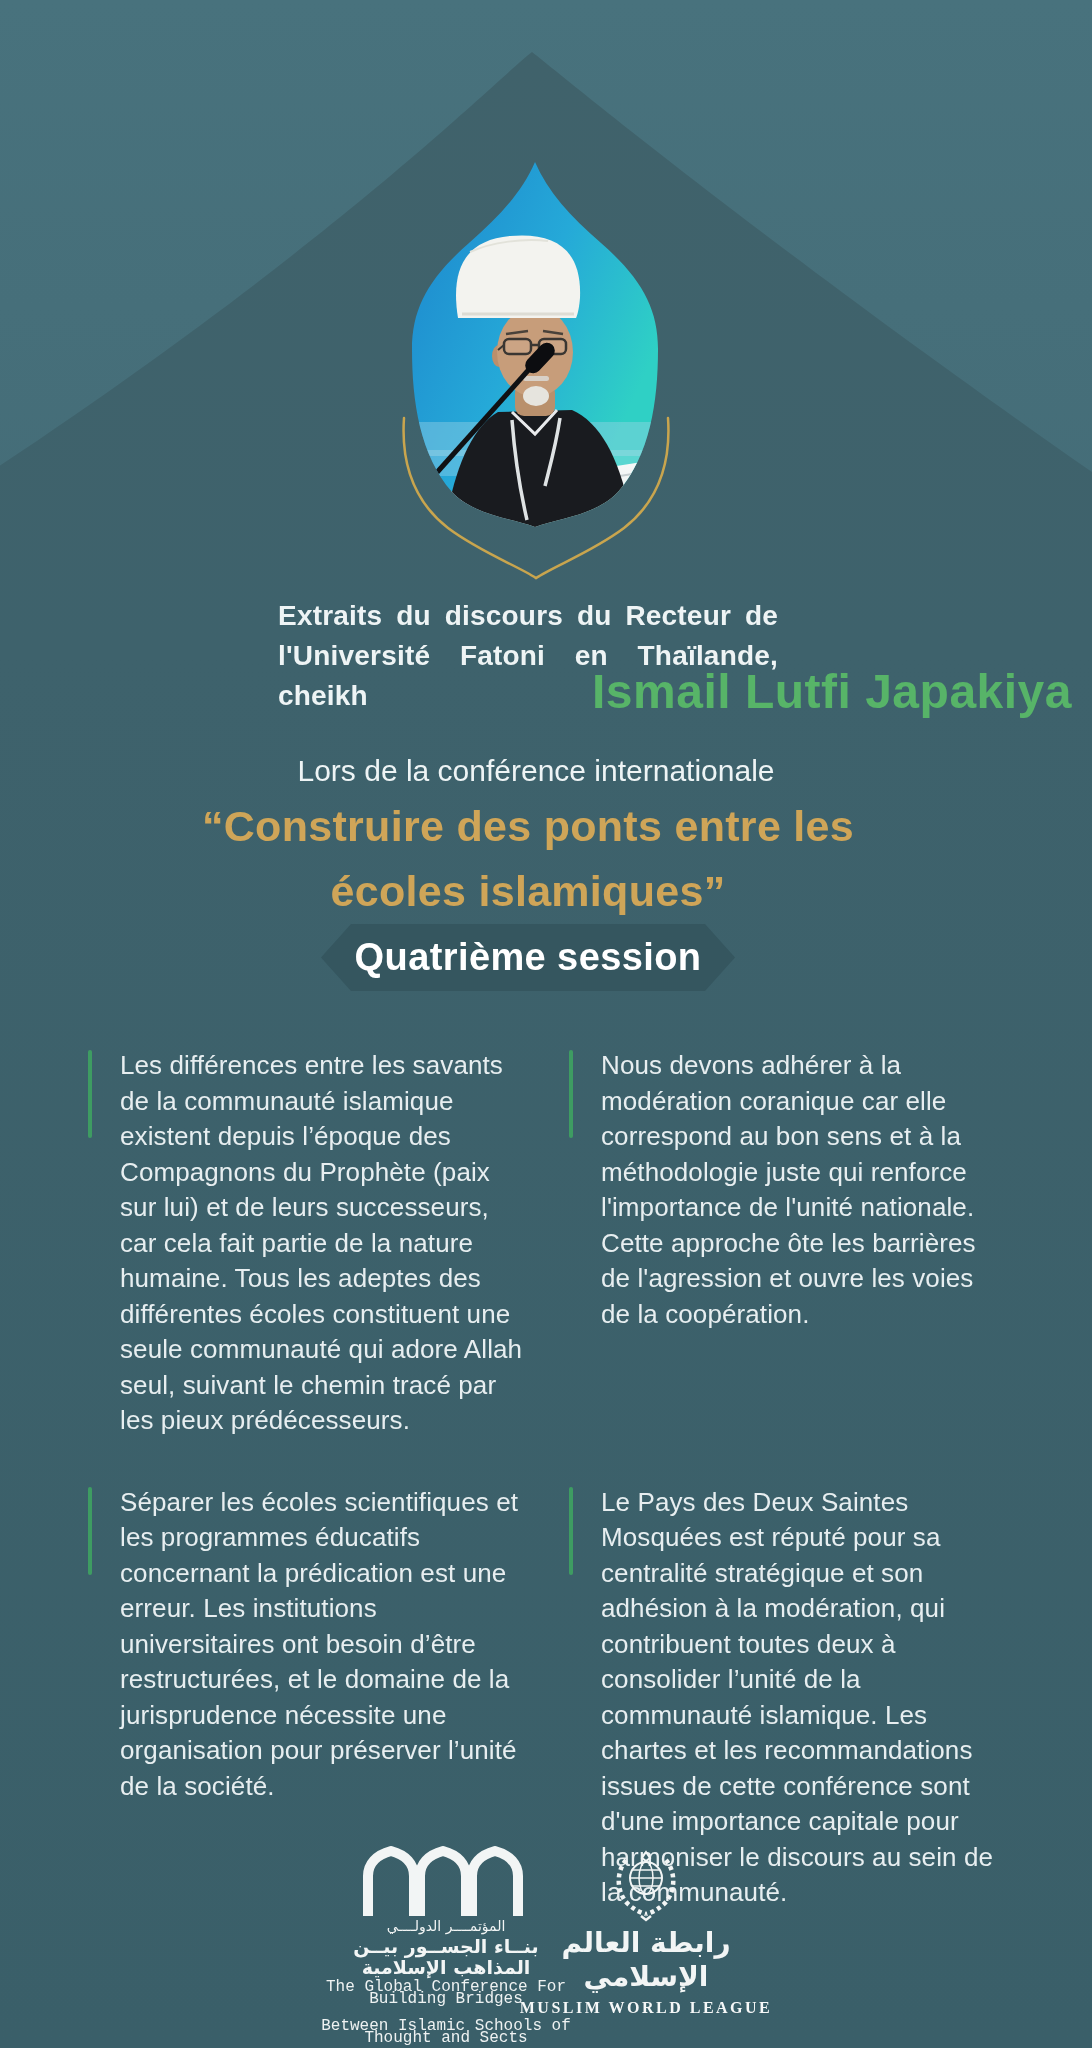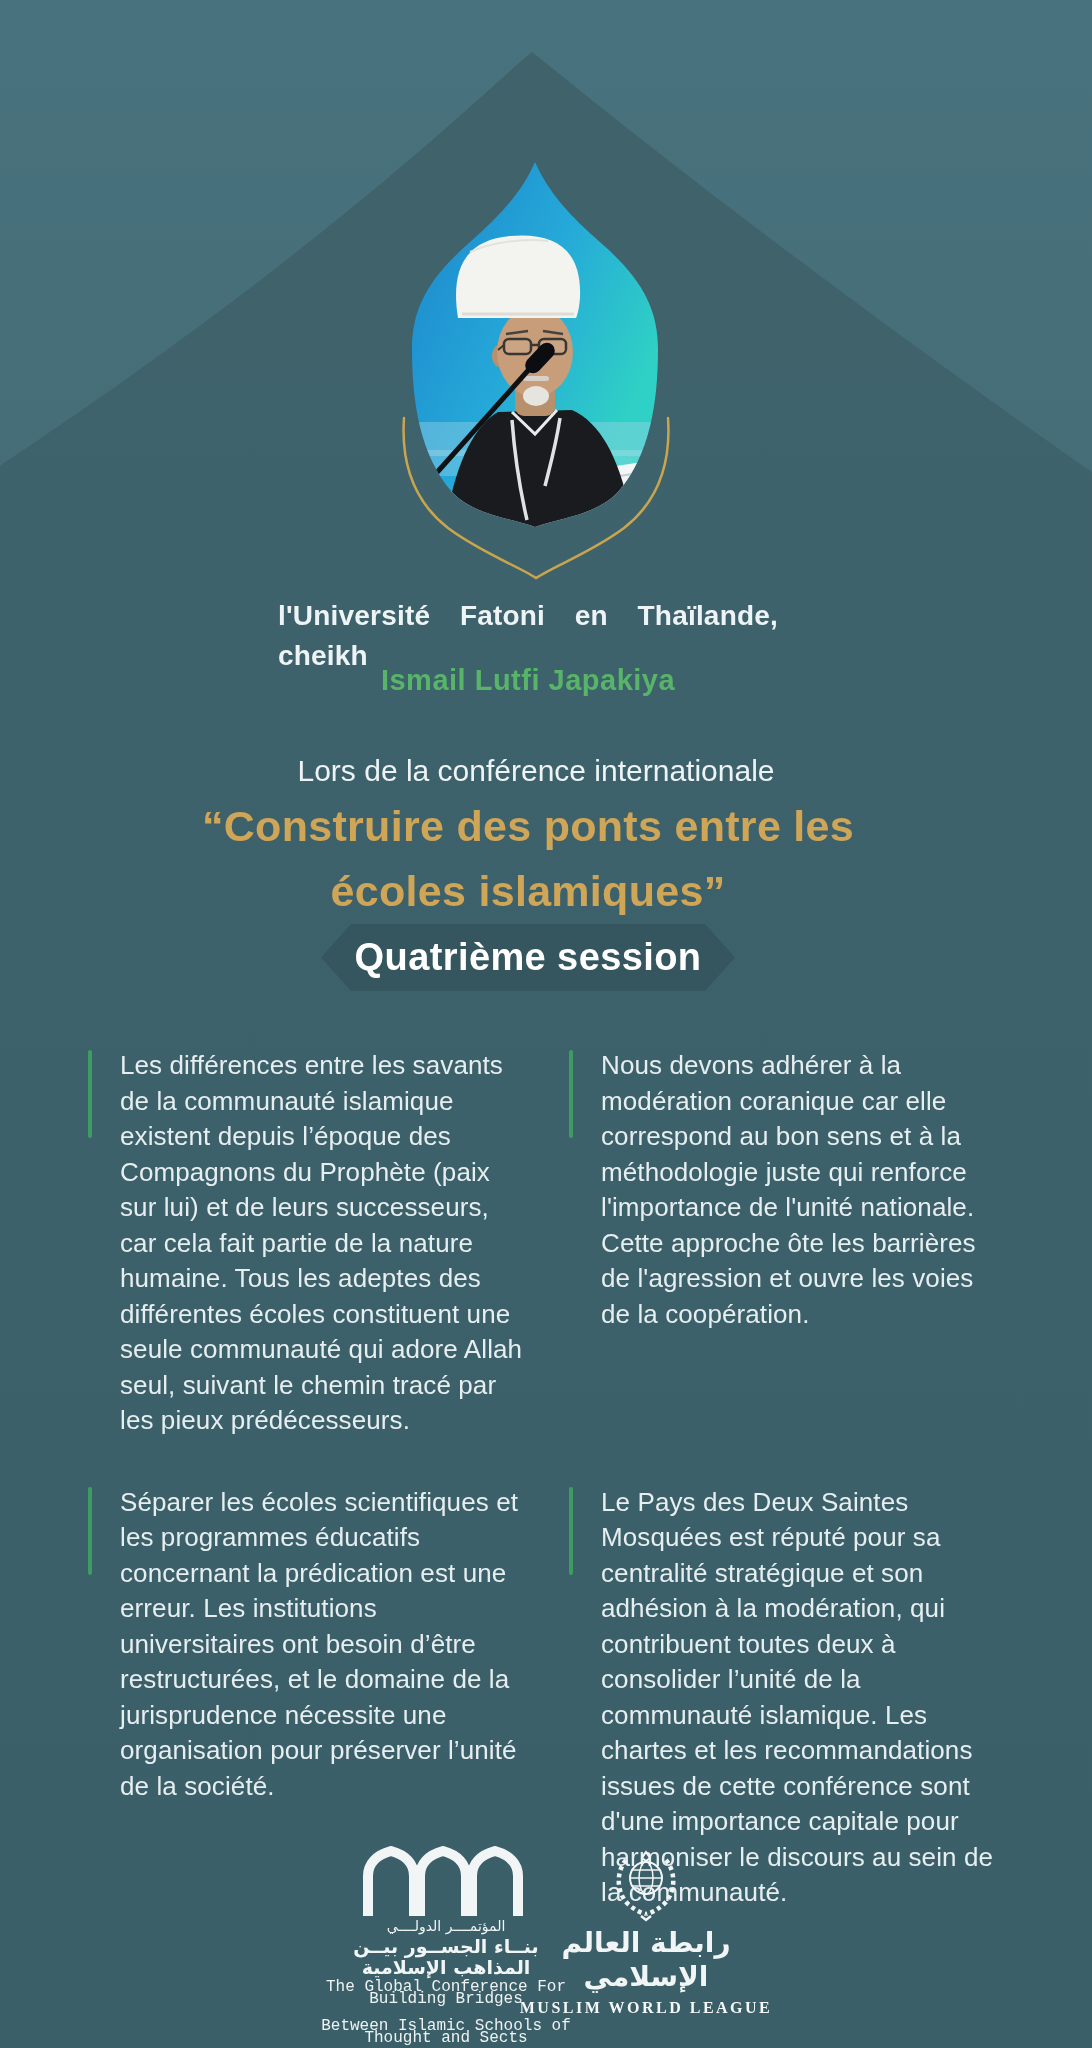--- a/index.html
+++ b/index.html
@@ -13,22 +13,22 @@
     -webkit-font-smoothing:antialiased;
   }
   svg{display:block;}
   .bg-art{position:absolute;left:0;top:0;}
 
   
   .hero{position:absolute;left:0;top:0;width:1056px;height:1040px;text-align:center;color:#e9f0f1;}
   .intro{position:absolute;top:596px;left:50%;transform:translateX(-50%);width:500px;}
   .intro-line{font-size:28px;line-height:40px;font-weight:600;letter-spacing:.2px;
     text-align:justify;text-align-last:justify;color:#eef4f5;}
-  .speaker{position:absolute;top:664px;left:0;width:100%;margin:0;
-    font-size:29px;font-weight:bold;letter-spacing:.5px;color:#57b468;}
+  .speaker{position:absolute;top:664px;left:16px;width:100%;margin:0;
+    font-size:48px;font-weight:bold;letter-spacing:.5px;color:#57b468;text-align:right;}
   .lead{position:absolute;top:746px;left:0;width:100%;margin:8px;
     font-size:30px;font-weight:400;color:#eef4f5;}
   .gold-title{position:absolute;top:794px;left:0;width:100%;margin:0;
     font-size:43px;line-height:65px;font-weight:bold;color:#cfa558;letter-spacing:.3px;}
   .badge{position:absolute;top:924px;left:50%;transform:translateX(-50%);
     width:414px;height:67px;line-height:67px;
     background:#35565f;color:#ffffff;font-size:38px;font-weight:bold;letter-spacing:.4px;
     clip-path:polygon(30px 0,calc(100% - 30px) 0,100% 50%,calc(100% - 30px) 100%,30px 100%,0 50%);}
 
   
@@ -126,20 +126,21 @@
     </g>
 
     <g>
       <path d="M404 418 C401 462 412 500 448 528 C480 552 518 566 536 578" fill="none" stroke="#c9a54e" stroke-width="2.5" stroke-linecap="round"></path>
       <path d="M668 418 C671 462 660 500 624 528 C592 552 554 566 536 578" fill="none" stroke="#c9a54e" stroke-width="2.5" stroke-linecap="round"></path>
     </g>
   </svg>
 
   <div class="hero">
     <div class="intro">
+      <div class="intro-line">Extraits du discours du Recteur de</div>
       <div class="intro-line">l'Université Fatoni en Thaïlande, cheikh</div>
     </div>
     <h1 class="speaker">Ismail Lutfi Japakiya</h1>
     <p class="lead">Lors de la conférence internationale</p>
     <h2 class="gold-title">
       <span>“Construire des ponts entre les</span><br>
       <span>écoles islamiques”</span>
     </h2>
     <div class="badge">Quatrième session</div>
   </div>

